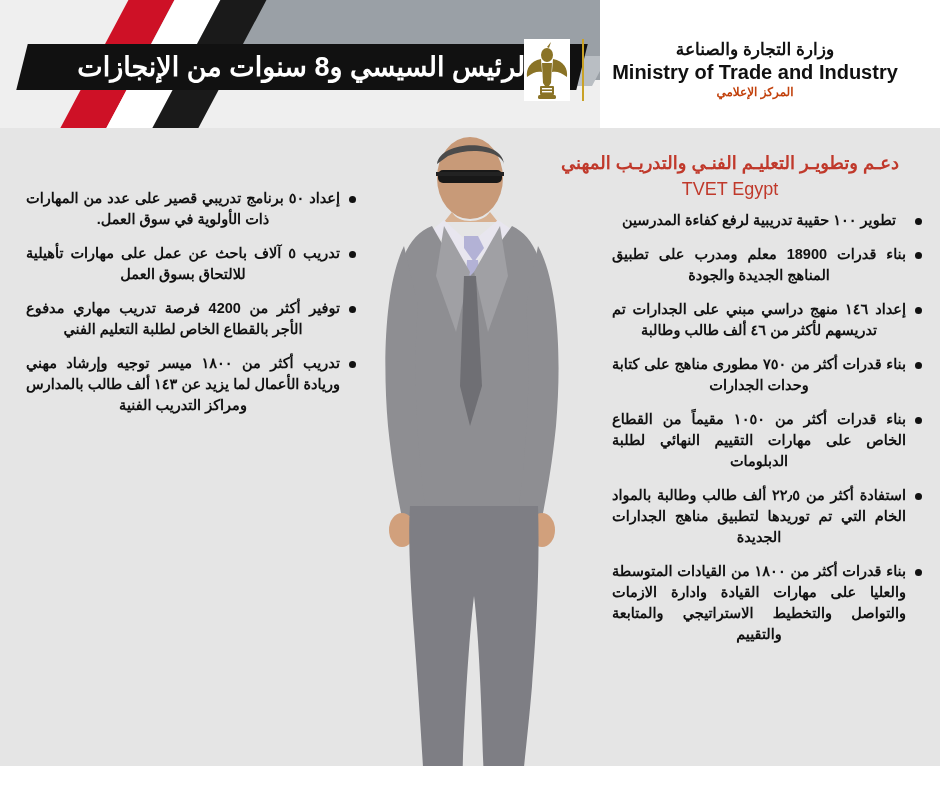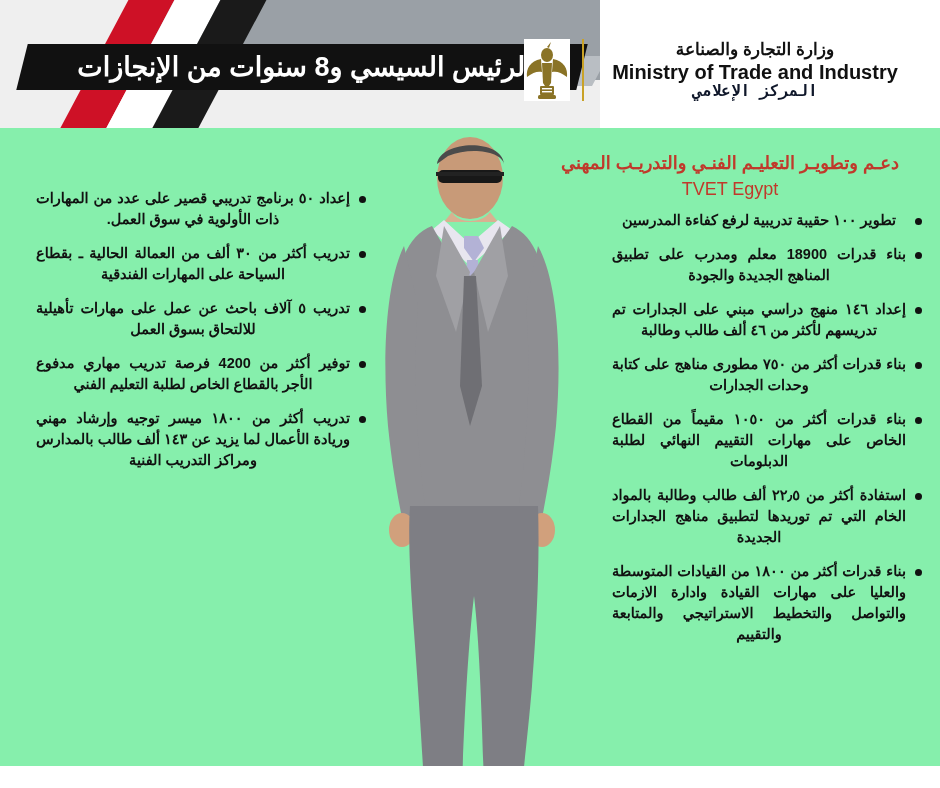--- a/index.html
+++ b/index.html
@@ -107,42 +107,41 @@
     line-height: 22px;
   }
   .ministry-en {
     font-size: 20px;
     font-weight: bold;
     color: #111;
     line-height: 22px;
     direction: ltr;
   }
   .ministry-sub {
-    font-size: 16px;
-    color: #0f172a;
+    font-size: 12px;
+    color: #c2410c;
     font-weight: bold;
     line-height: 18px;
-    font-family: Liberation Mono, monospace;
   }
   .ministry-divider {
     width: 2px; height: 62px;
     background: #c9a227;
   }
   .eagle {
     width: 46px; height: 62px;
     position: relative;
   }
   .eagle svg { display: block; }
 
   
   .content {
     position: absolute;
     top: 128px; left: 0;
     width: 940px; height: 660px;
-    background: #86efac;
+    background: #e5e5e5;
   }
 
   
   .section-heading {
     position: absolute;
     top: 22px; right: 0;
     width: 420px;
     text-align: center;
     direction: rtl;
   }
@@ -187,21 +186,21 @@
     background: #111111;
   }
 
   .col-right {
     position: absolute;
     top: 82px; right: 18px;
     width: 310px;
   }
   .col-left {
     position: absolute;
-    top: 60px; left: 36px;
+    top: 60px; left: 26px;
     width: 330px;
   }
 
   
   .figure {
     position: absolute;
     left: 352px; top: 126px;
     width: 240px; height: 640px;
   }
   .figure svg { display:block; }
@@ -270,21 +269,20 @@
       <li>بناء قدرات 18900 معلم ومدرب على تطبيق المناهج الجديدة والجودة</li>
       <li>إعداد ١٤٦ منهج دراسي مبني على الجدارات تم تدريسهم لأكثر من ٤٦ ألف طالب وطالبة</li>
       <li>بناء قدرات أكثر من ٧٥٠ مطورى مناهج على كتابة وحدات الجدارات</li>
       <li>بناء قدرات أكثر من ١٠٥٠ مقيماً من القطاع الخاص على مهارات التقييم النهائي لطلبة الدبلومات</li>
       <li>استفادة أكثر من ٢٢٫٥ ألف طالب وطالبة بالمواد الخام التي تم توريدها لتطبيق مناهج الجدارات الجديدة</li>
       <li>بناء قدرات أكثر من ١٨٠٠ من القيادات المتوسطة والعليا على مهارات القيادة وادارة الازمات والتواصل والتخطيط الاستراتيجي والمتابعة والتقييم</li>
     </ul>
 
     <ul class="bullets col-left">
       <li>إعداد ٥٠ برنامج تدريبي قصير على عدد من المهارات ذات الأولوية في سوق العمل.</li>
-      <li>تدريب أكثر من ٣٠ ألف من العمالة الحالية ـ بقطاع السياحة على المهارات الفندقية</li>
       <li>تدريب ٥ آلاف باحث عن عمل على مهارات تأهيلية للالتحاق بسوق العمل</li>
       <li>توفير أكثر من 4200 فرصة تدريب مهاري مدفوع الأجر بالقطاع الخاص لطلبة التعليم الفني</li>
       <li>تدريب أكثر من ١٨٠٠ ميسر توجيه وإرشاد مهني وريادة الأعمال لما يزيد عن ١٤٣ ألف طالب بالمدارس ومراكز التدريب الفنية</li>
     </ul>
   </div>
 
   <div class="figure">
     <svg width="240" height="640" viewBox="0 0 240 640">
 
       <ellipse cx="118" cy="52" rx="33" ry="41" fill="#c89a78"></ellipse>

